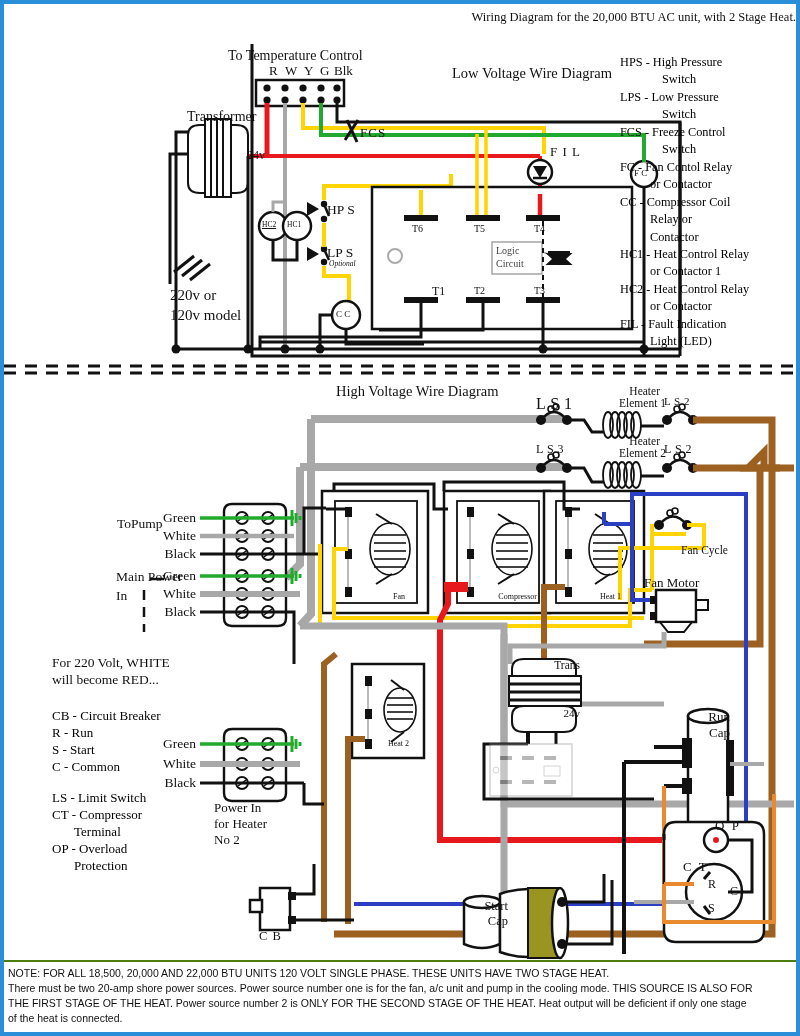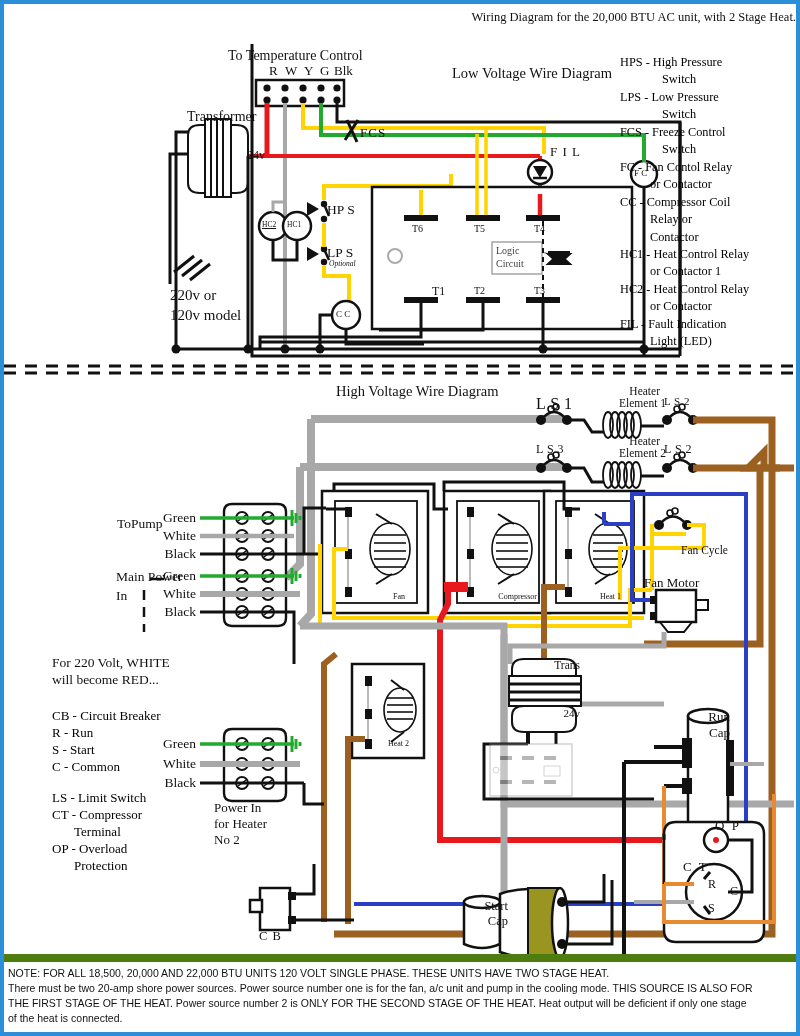--- a/index.html
+++ b/index.html
@@ -5,21 +5,21 @@
   html,body{margin:0;padding:0;background:#fff;}
   body{font-family:"Liberation Serif",serif;}
   #page{position:relative;width:800px;height:1036px;background:#ffffff;
         border:4px solid #2a8fd8;box-sizing:border-box;overflow:hidden;}
   .abs{position:absolute;}
   .txt{position:absolute;white-space:pre;line-height:1.12;color:#111;}
   .c{text-align:right;}
   .r{text-align:right;}
   svg{position:absolute;left:0;top:0;}
   #wires{width:792px;height:1028px;pointer-events:none;}
-  .note{position:absolute;left:0;right:0;bottom:0;border-top:8px solid #4d7c0f;
+  .note{position:absolute;left:0;right:0;bottom:0;border-top:2px solid #4d7c0f;
         padding:4px 4px 6px 4px;font-family:"Liberation Sans",sans-serif;
         font-size:10.5px;line-height:1.42;color:#111;background:#fff;}
   .note div{white-space:nowrap;}
   .wm{position:absolute;left:45px;top:976px;font-family:"Liberation Sans",sans-serif;
       font-size:15px;color:#d9d4c8;letter-spacing:1px;}
 </style>
 </head>
 <body>
 
 <div id="page">

